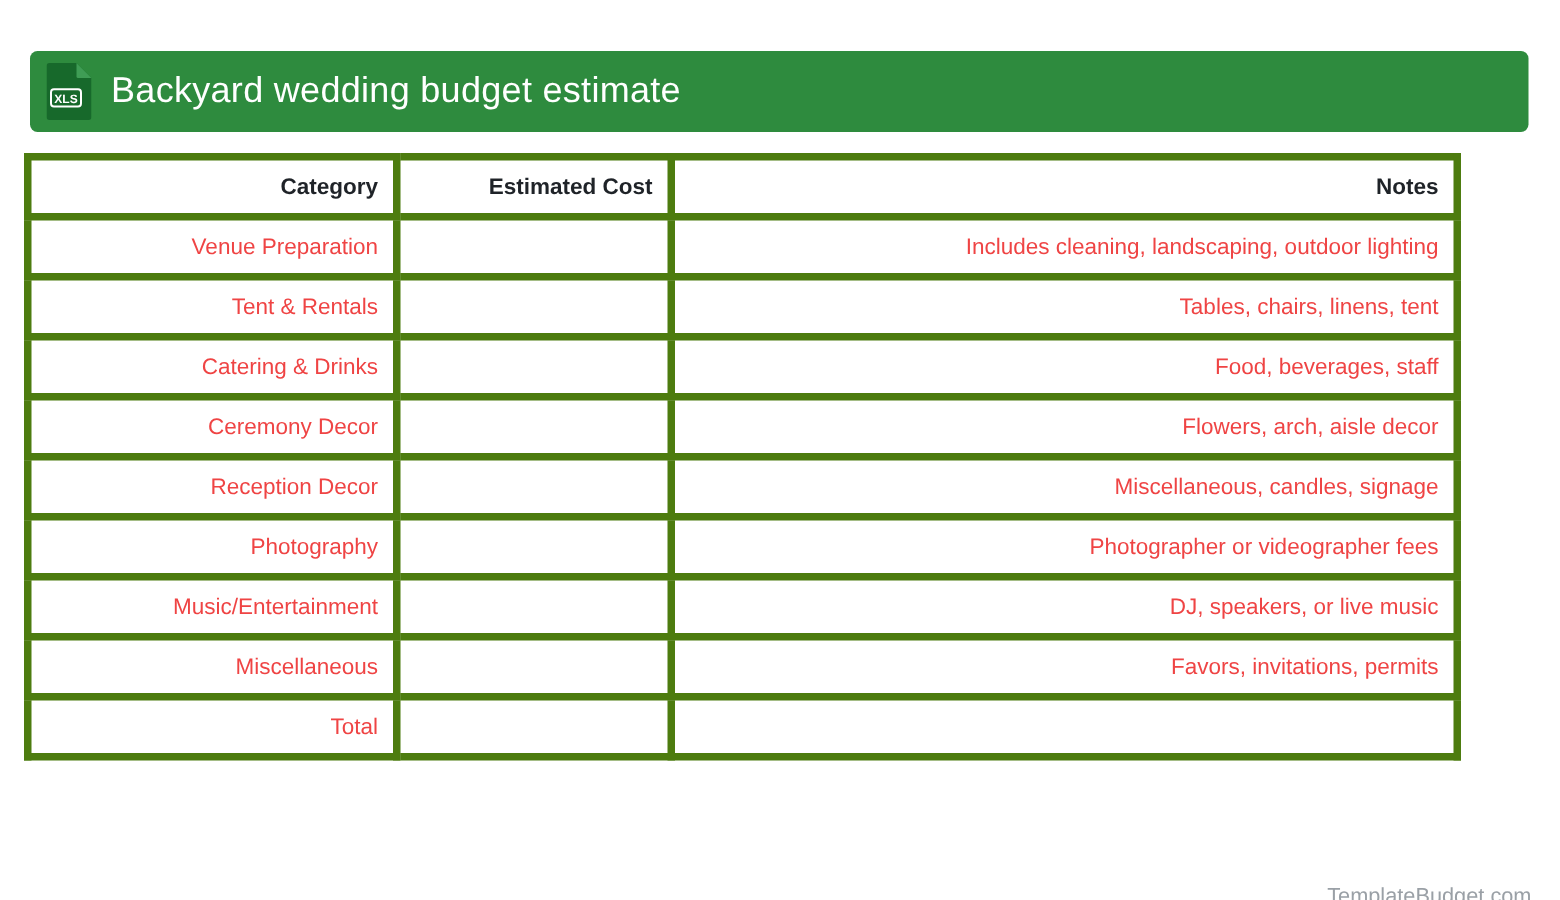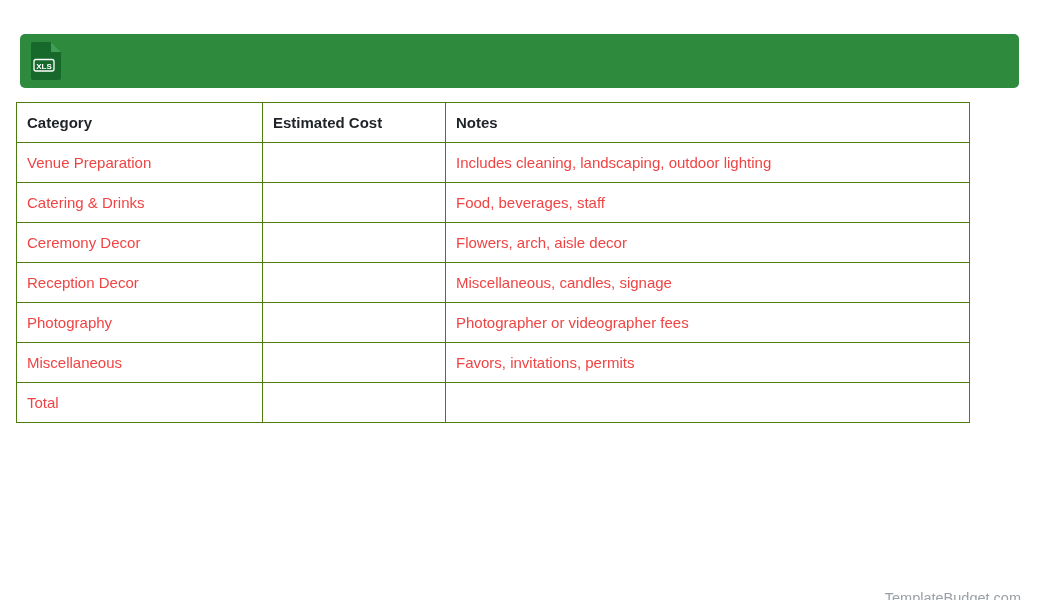--- a/index.html
+++ b/index.html
@@ -39,24 +39,24 @@
     left: 16px; top: 102px;
     width: 953px;
     border-collapse: collapse;
     table-layout: fixed;
     background: #ffffff;
   }
   .budget-table col.c-category { width: 246px; }
   .budget-table col.c-cost { width: 183px; }
   .budget-table col.c-notes { width: 524px; }
   .budget-table th, .budget-table td {
-    border: 1px solid #4d7c0f;
+    border: 5px solid #4d7c0f;
     height: 40px;
     padding: 0 10px;
-    text-align: left;
+    text-align: right;
     vertical-align: middle;
     font-size: 15px;
     white-space: nowrap;
     overflow: hidden;
   }
   .budget-table th {
     font-weight: 700;
     color: #1f2328;
   }
   .budget-table td {
@@ -78,20 +78,21 @@
 
 <div class="page">
 
   <div class="header-bar">
     <svg class="file-icon" viewBox="0 0 30 38" xmlns="http://www.w3.org/2000/svg">
       <path d="M2 0 H20 L30 10 V36 Q30 38 28 38 H2 Q0 38 0 36 V2 Q0 0 2 0 Z" fill="#17692b"></path>
       <path d="M20 0 L30 10 H21 Q20 10 20 9 Z" fill="#3f9d55"></path>
       <rect x="3" y="17.5" width="20" height="11.5" rx="2" fill="none" stroke="#ffffff" stroke-width="1.3"></rect>
       <text x="13" y="26.6" text-anchor="middle" fill="#ffffff" font-family="Liberation Sans, sans-serif" font-size="8" font-weight="700">XLS</text>
     </svg>
+    <div class="header-title">Backyard wedding budget estimate</div>
   </div>
 
   <table class="budget-table">
     <colgroup>
       <col class="c-category">
         <col class="c-cost">
         <col class="c-notes">
     </colgroup>
     <thead>
       <tr>
@@ -100,40 +101,50 @@
         <th>Notes</th>
       </tr>
     </thead>
     <tbody>
       <tr>
         <td>Venue Preparation</td>
         <td></td>
         <td>Includes cleaning, landscaping, outdoor lighting</td>
       </tr>
       <tr>
+        <td>Tent &amp; Rentals</td>
+        <td></td>
+        <td>Tables, chairs, linens, tent</td>
+      </tr>
+      <tr>
         <td>Catering &amp; Drinks</td>
         <td></td>
         <td>Food, beverages, staff</td>
       </tr>
       <tr>
         <td>Ceremony Decor</td>
         <td></td>
         <td>Flowers, arch, aisle decor</td>
       </tr>
       <tr>
         <td>Reception Decor</td>
         <td></td>
         <td>Miscellaneous, candles, signage</td>
       </tr>
       <tr>
         <td>Photography</td>
         <td></td>
         <td>Photographer or videographer fees</td>
       </tr>
       <tr>
+        <td>Music/Entertainment</td>
+        <td></td>
+        <td>DJ, speakers, or live music</td>
+      </tr>
+      <tr>
         <td>Miscellaneous</td>
         <td></td>
         <td>Favors, invitations, permits</td>
       </tr>
       <tr>
         <td>Total</td>
         <td></td>
         <td></td>
       </tr>
     </tbody>

